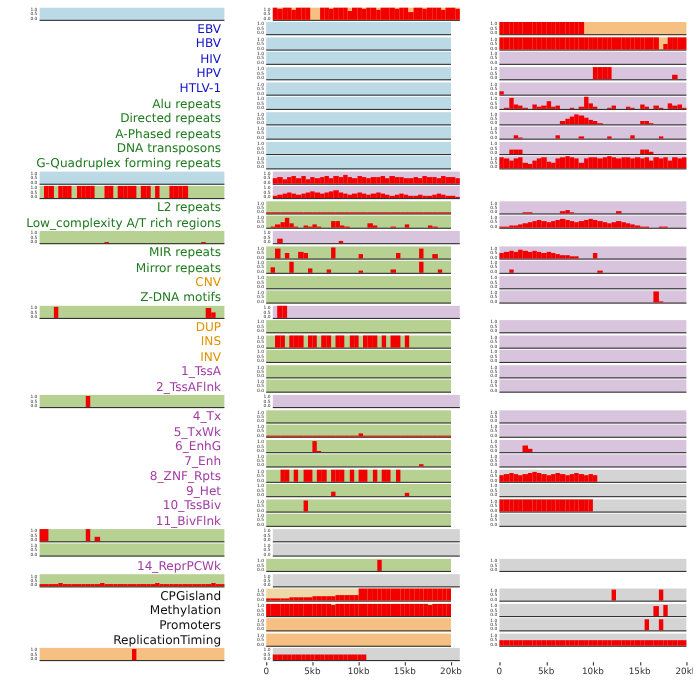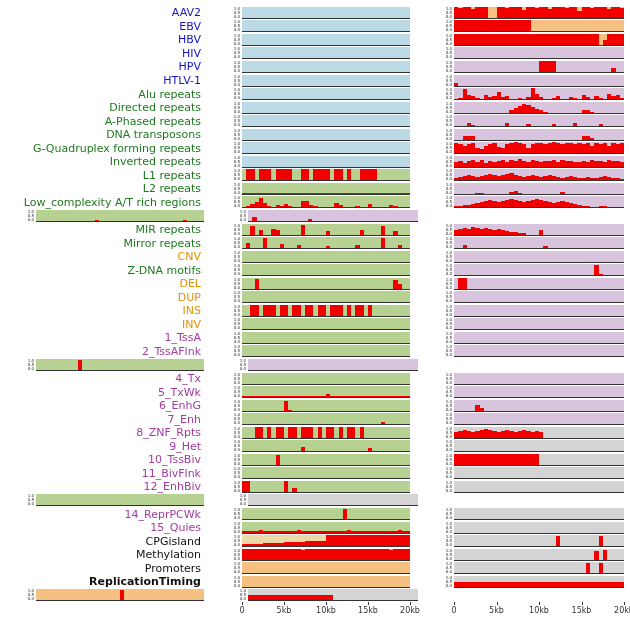--- a/index.html
+++ b/index.html
@@ -22,21 +22,20 @@
   .xax.right{width:170px;}
   .xax span{position:absolute;top:4px;transform:translateX(-50%);font-size:8px;color:#333;white-space:nowrap;}
   .xax i{position:absolute;top:0;width:1px;height:3px;background:#333;}
 </style>
 </head>
 <body>
 
 <div id="app">
   <div>
       <div class="row">
-        <div class="lbl" style="color: rgb(20, 20, 200);">AAV2</div>
         <div class="yax">
           <span>1.0</span>
           <span>0.5</span>
           <span>0.0</span>
         </div>
         <div class="plot left" style="background: rgb(188, 217, 230);">
           <div class="bar"></div>
           <div class="bar"></div>
           <div class="bar"></div>
           <div class="bar"></div>
@@ -1089,21 +1088,20 @@
           <div class="bar" style="height: 90%; background: rgb(242, 0, 0);"></div>
           <div class="bar" style="height: 80%; background: rgb(242, 0, 0);"></div>
           <div class="bar" style="height: 90%; background: rgb(242, 0, 0);"></div>
           <div class="bar" style="height: 70%; background: rgb(242, 0, 0);"></div>
           <div class="bar" style="height: 90%; background: rgb(242, 0, 0);"></div>
           <div class="bar" style="height: 80%; background: rgb(242, 0, 0);"></div>
           <div class="bar" style="height: 90%; background: rgb(242, 0, 0);"></div>
         </div>
       </div>
       <div class="row">
-        <div class="lbl" style="color: rgb(30, 122, 30);">Inverted repeats</div>
         <div class="yax">
           <span>1.0</span>
           <span>0.5</span>
           <span>0.0</span>
         </div>
         <div class="plot left" style="background: rgb(188, 217, 230);">
           <div class="bar"></div>
           <div class="bar"></div>
           <div class="bar"></div>
           <div class="bar"></div>
@@ -1186,21 +1184,20 @@
           <div class="bar" style="height: 50%; background: rgb(242, 0, 0);"></div>
           <div class="bar" style="height: 50%; background: rgb(242, 0, 0);"></div>
           <div class="bar" style="height: 40%; background: rgb(242, 0, 0);"></div>
           <div class="bar" style="height: 60%; background: rgb(242, 0, 0);"></div>
           <div class="bar" style="height: 50%; background: rgb(242, 0, 0);"></div>
           <div class="bar" style="height: 50%; background: rgb(242, 0, 0);"></div>
           <div class="bar" style="height: 40%; background: rgb(242, 0, 0);"></div>
         </div>
       </div>
       <div class="row">
-        <div class="lbl" style="color: rgb(30, 122, 30);">L1 repeats</div>
         <div class="yax">
           <span>1.0</span>
           <span>0.5</span>
           <span>0.0</span>
         </div>
         <div class="plot left" style="background: rgb(183, 209, 147);">
           <div class="bar"></div>
           <div class="bar" style="height: 100%; background: rgb(242, 0, 0);"></div>
           <div class="bar" style="height: 100%; background: rgb(242, 0, 0);"></div>
           <div class="bar"></div>
@@ -1961,21 +1958,20 @@
           <div class="bar" style="height: 90%; background: rgb(242, 0, 0);"></div>
           <div class="bar" style="height: 10%; background: rgb(242, 0, 0);"></div>
           <div class="bar"></div>
           <div class="bar"></div>
           <div class="bar"></div>
           <div class="bar"></div>
           <div class="bar"></div>
         </div>
       </div>
       <div class="row">
-        <div class="lbl" style="color: rgb(224, 146, 0);">DEL</div>
         <div class="yax">
           <span>1.0</span>
           <span>0.5</span>
           <span>0.0</span>
         </div>
         <div class="plot left" style="background: rgb(183, 209, 147);">
           <div class="bar"></div>
           <div class="bar"></div>
           <div class="bar"></div>
           <div class="bar" style="height: 90%; background: rgb(242, 0, 0);"></div>
@@ -3415,21 +3411,20 @@
           <div class="bar"></div>
           <div class="bar"></div>
           <div class="bar"></div>
           <div class="bar"></div>
           <div class="bar"></div>
           <div class="bar"></div>
           <div class="bar"></div>
         </div>
       </div>
       <div class="row">
-        <div class="lbl" style="color: rgb(162, 60, 162);">12_EnhBiv</div>
         <div class="yax">
           <span>1.0</span>
           <span>0.5</span>
           <span>0.0</span>
         </div>
         <div class="plot left" style="background: rgb(183, 209, 147);">
           <div class="bar" style="height: 100%; background: rgb(242, 0, 0);"></div>
           <div class="bar" style="height: 100%; background: rgb(242, 0, 0);"></div>
           <div class="bar"></div>
           <div class="bar"></div>
@@ -3705,21 +3700,20 @@
           <div class="bar"></div>
           <div class="bar"></div>
           <div class="bar"></div>
           <div class="bar"></div>
           <div class="bar"></div>
           <div class="bar"></div>
           <div class="bar"></div>
         </div>
       </div>
       <div class="row">
-        <div class="lbl" style="color: rgb(162, 60, 162);">15_Quies</div>
         <div class="yax">
           <span>1.0</span>
           <span>0.5</span>
           <span>0.0</span>
         </div>
         <div class="plot left" style="background: rgb(183, 209, 147);">
           <div class="bar" style="height: 10%; background: rgb(242, 0, 0);"></div>
           <div class="bar" style="height: 10%; background: rgb(242, 0, 0);"></div>
           <div class="bar" style="height: 10%; background: rgb(242, 0, 0);"></div>
           <div class="bar" style="height: 10%; background: rgb(242, 0, 0);"></div>
@@ -4093,21 +4087,21 @@
           <div class="bar"></div>
           <div class="bar" style="height: 90%; background: rgb(242, 0, 0);"></div>
           <div class="bar"></div>
           <div class="bar"></div>
           <div class="bar"></div>
           <div class="bar"></div>
           <div class="bar"></div>
         </div>
       </div>
       <div class="row">
-        <div class="lbl" style="color: rgb(17, 17, 17); font-weight: bold;">ReplicationTiming</div>
+        <div class="lbl" style="color: rgb(17, 17, 17);">ReplicationTiming</div>
         <div class="yax">
           <span>1.0</span>
           <span>0.5</span>
           <span>0.0</span>
         </div>
         <div class="plot left" style="background: rgb(247, 192, 131);">
           <div class="bar"></div>
           <div class="bar"></div>
           <div class="bar"></div>
           <div class="bar"></div>

